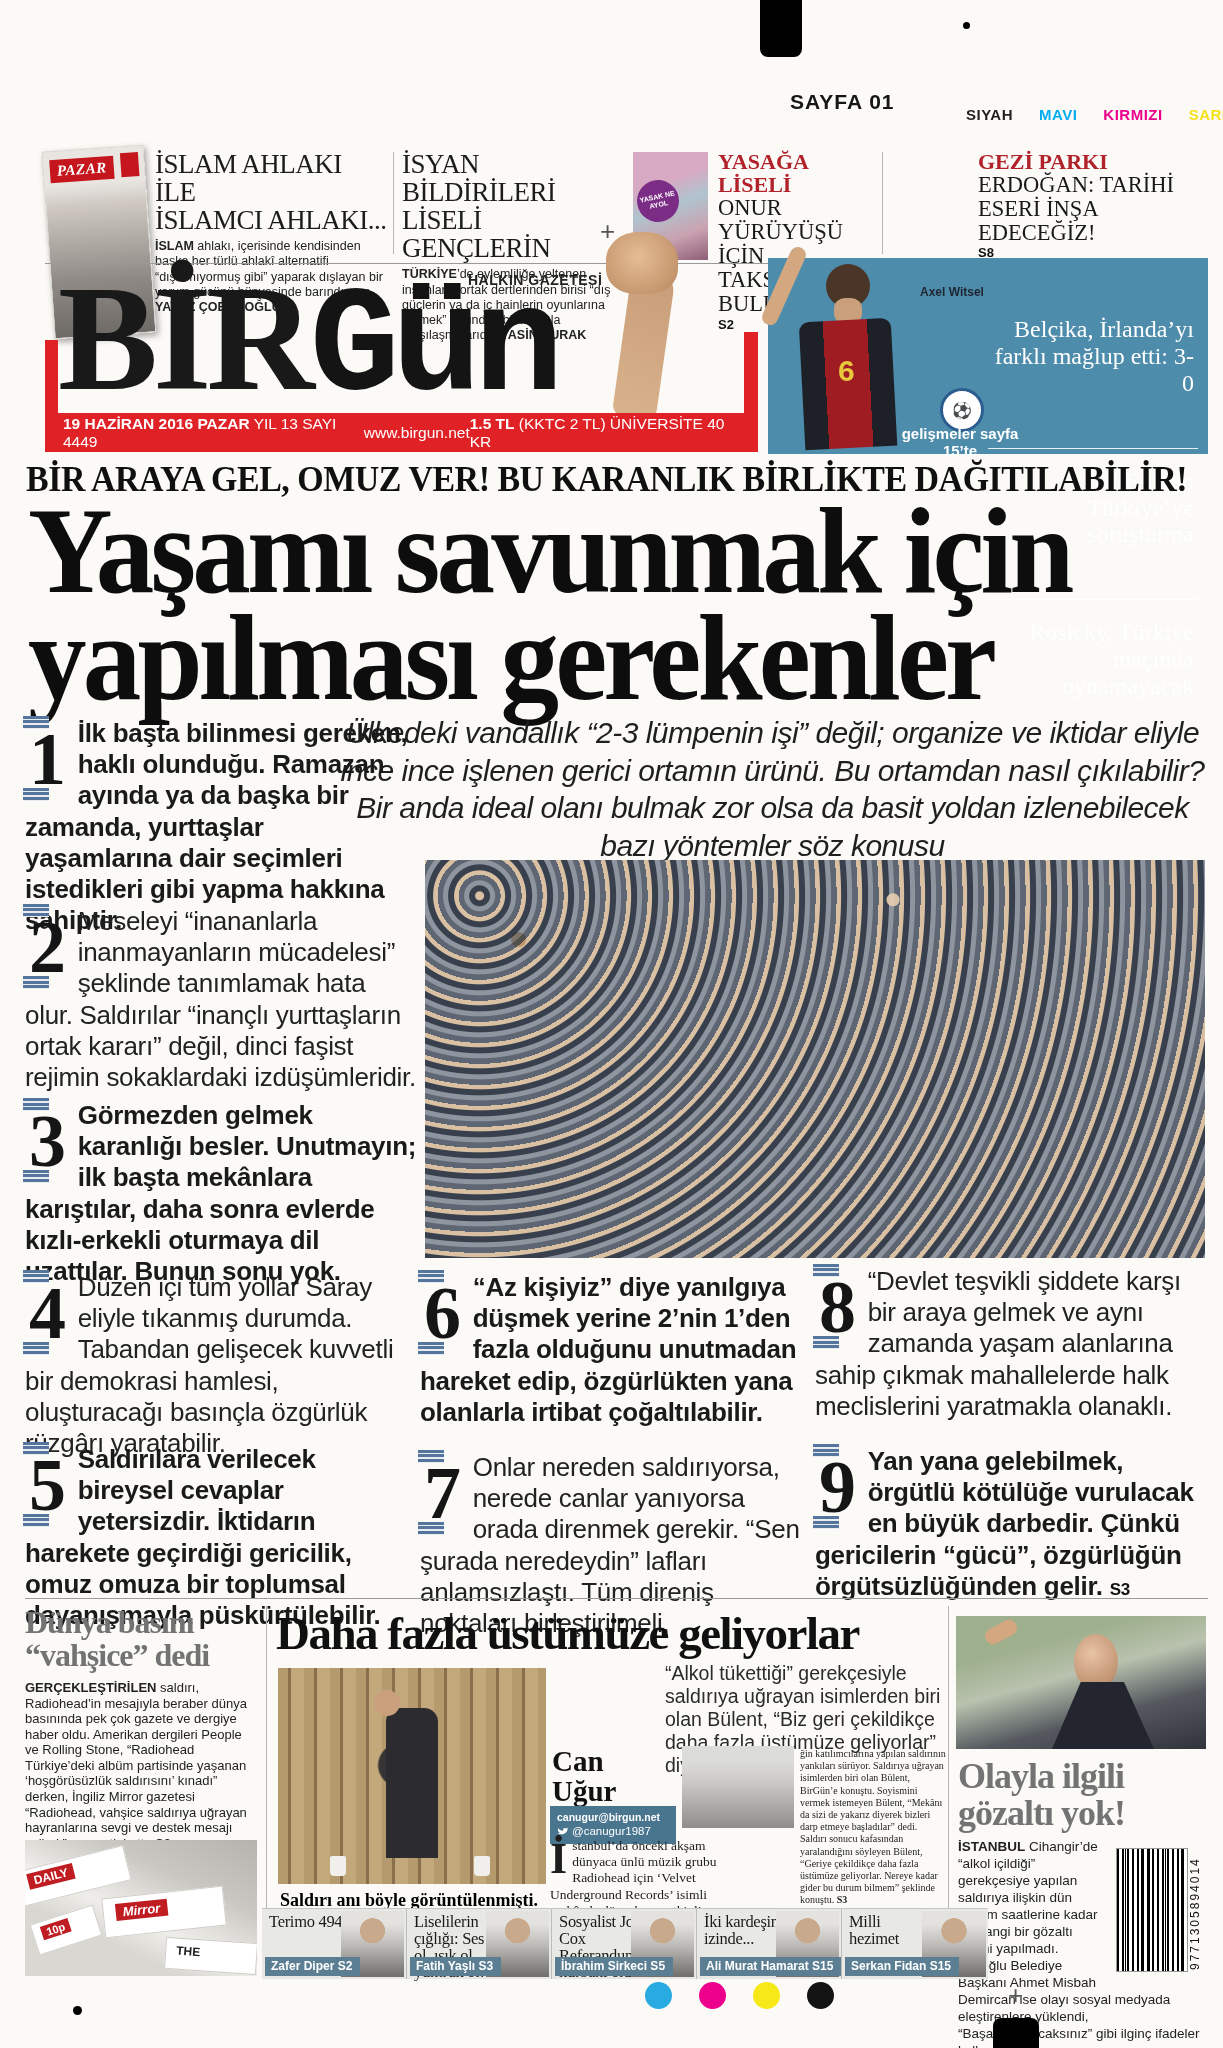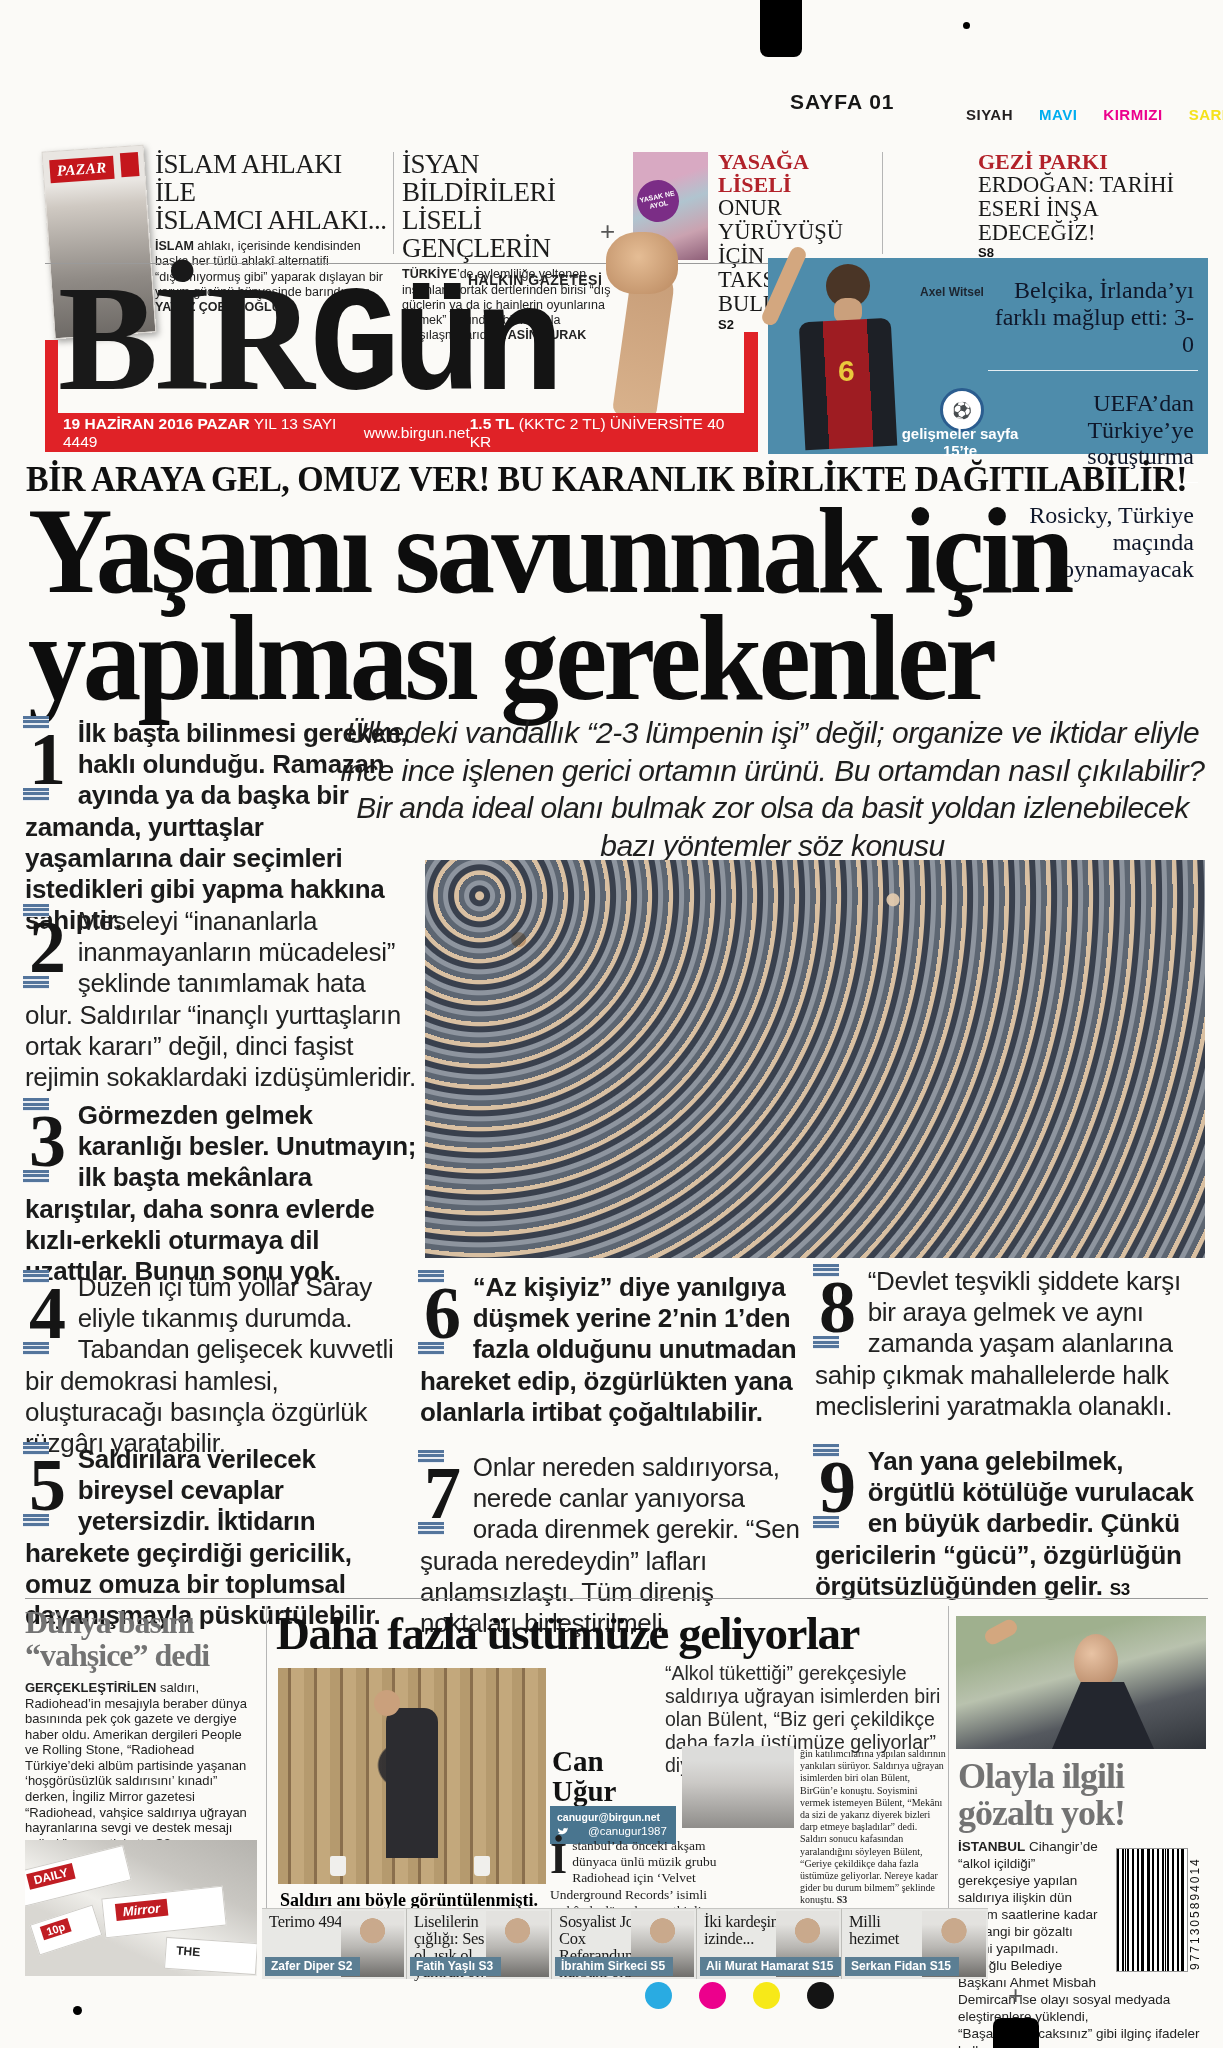--- a/index.html
+++ b/index.html
@@ -48,21 +48,21 @@
   
   .logo-bir{font-family:"Liberation Serif",serif;font-weight:bold;font-size:150px;letter-spacing:-5px;color:#191919;}
   .logo-gun{font-family:Liberation Mono, monospace;font-weight:900;font-size:150px;letter-spacing:-8px;color:#141414;}
   .tagline{font-weight:bold;font-size:14px;letter-spacing:.5px;color:#222;}
   .red{background:#e02227;}
   .mast-bar{color:#fff;font-size:15.5px;display:flex;align-items:center;justify-content:space-between;padding:0 18px;}
   .mast-bar b{font-weight:bold;}
 
   
   .sports{background:#4e8cab;}
-  .sports-line{color:#0f172a;font-family:"Liberation Serif",serif;font-size:24px;line-height:1.12;text-align:right;padding:19px 4px 12px 0;}
+  .sports-line{color:#ffffff;font-family:"Liberation Serif",serif;font-size:24px;line-height:1.12;text-align:right;padding:19px 4px 12px 0;margin-top:39px;}
   .sports-sep{border-top:1px solid rgba(255,255,255,.85);}
   .player-label{color:#1d2530;font-weight:bold;font-size:12px;line-height:1.1;}
   .euro-logo{width:38px;height:38px;border-radius:50%;background:#fff;border:3px solid #2b5d8f;
     display:flex;align-items:center;justify-content:center;color:#c43;font-weight:bold;font-size:16px;}
   .sports-footer{color:#fff;font-weight:bold;font-size:15px;line-height:1.1;text-align:center;}
 
   
   .lead-kicker{font-family:"Liberation Serif",serif;font-weight:bold;font-size:35px;letter-spacing:-.5px;color:#101010;
     transform:scaleX(.97);transform-origin:left;white-space:nowrap;}
   .headline{font-family:"Liberation Serif",serif;font-weight:bold;font-size:122px;letter-spacing:-4px;color:#0d0d0d;
@@ -97,21 +97,21 @@
 
   .main-headline{font-family:"Liberation Serif",serif;font-weight:bold;font-size:47px;letter-spacing:-1.5px;color:#101010;white-space:nowrap;}
   .subhead{font-size:19.5px;line-height:1.18;color:#2b2b2b;}
   .video{background:
     radial-gradient(ellipse at 48% 45%,rgba(40,40,45,.9) 0 14%,transparent 15%),
     repeating-linear-gradient(90deg,#b59a6e 0 10px,#8a6f4d 10px 13px,#c3a87c 13px 26px),
     linear-gradient(180deg,#c9b792,#9d8a66);}
   .caption{font-family:"Liberation Serif",serif;font-weight:bold;font-size:18px;color:#000000;}
   .author-name{font-family:"Liberation Serif",serif;font-size:29px;line-height:1.04;color:#111;font-weight:bold;}
   .contact{background:#49758f;color:#fff;font-size:11.5px;font-weight:bold;padding:4px 7px;line-height:1.35;}
-  .contact .tw{font-weight:normal;display:flex;align-items:center;gap:20px;}
+  .contact .tw{font-weight:normal;display:flex;align-items:center;gap:4px;}
   .story-col{font-family:"Liberation Serif",serif;color:#1d1d1d;}
   .dropcap{float:left;font-size:44px;font-weight:bold;line-height:.8;margin:3px 5px 0 0;}
   .headshot{background:linear-gradient(180deg,#dcdcda 0 18%,#cbc9c6 45%,#8f8d8a);}
   .demircan{background:linear-gradient(165deg,#9fb08e 0 25%,#b9c2ae 45%,#55595f 70%,#30343a);}
 
   .barcode{background:#fff;border:1px solid #999;
     background-image:repeating-linear-gradient(90deg,#000 0 2px,#fff 2px 5px),repeating-linear-gradient(90deg,#000 0 1px,#fff 1px 8px);
     background-blend-mode:darken;}
   .barcode-num{writing-mode:vertical-rl;transform:rotate(180deg);font-size:12px;letter-spacing:2px;color:#111;}
 

